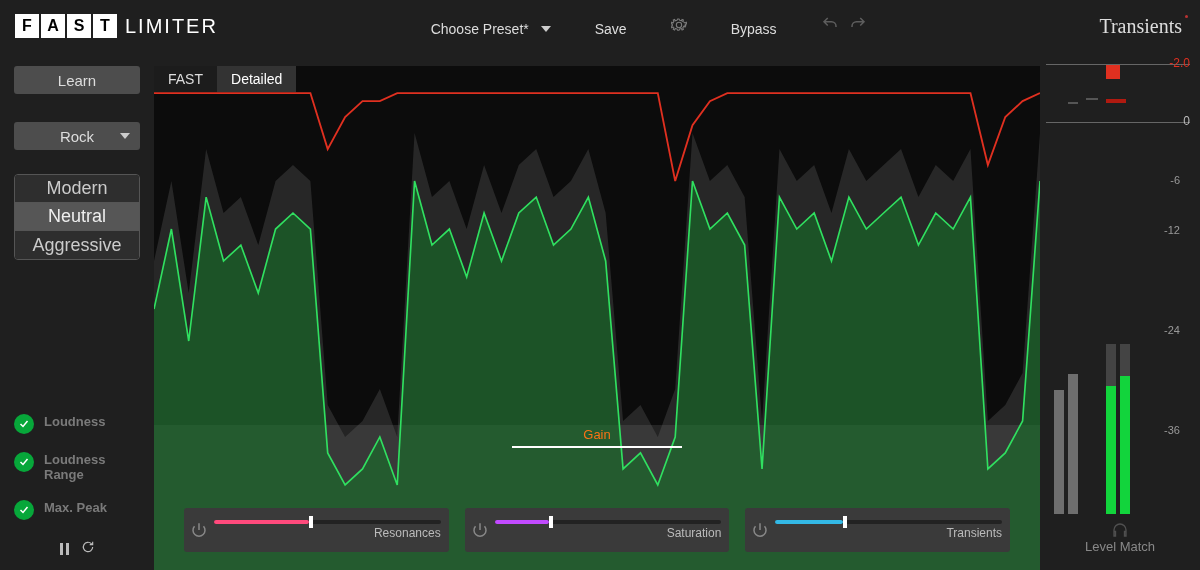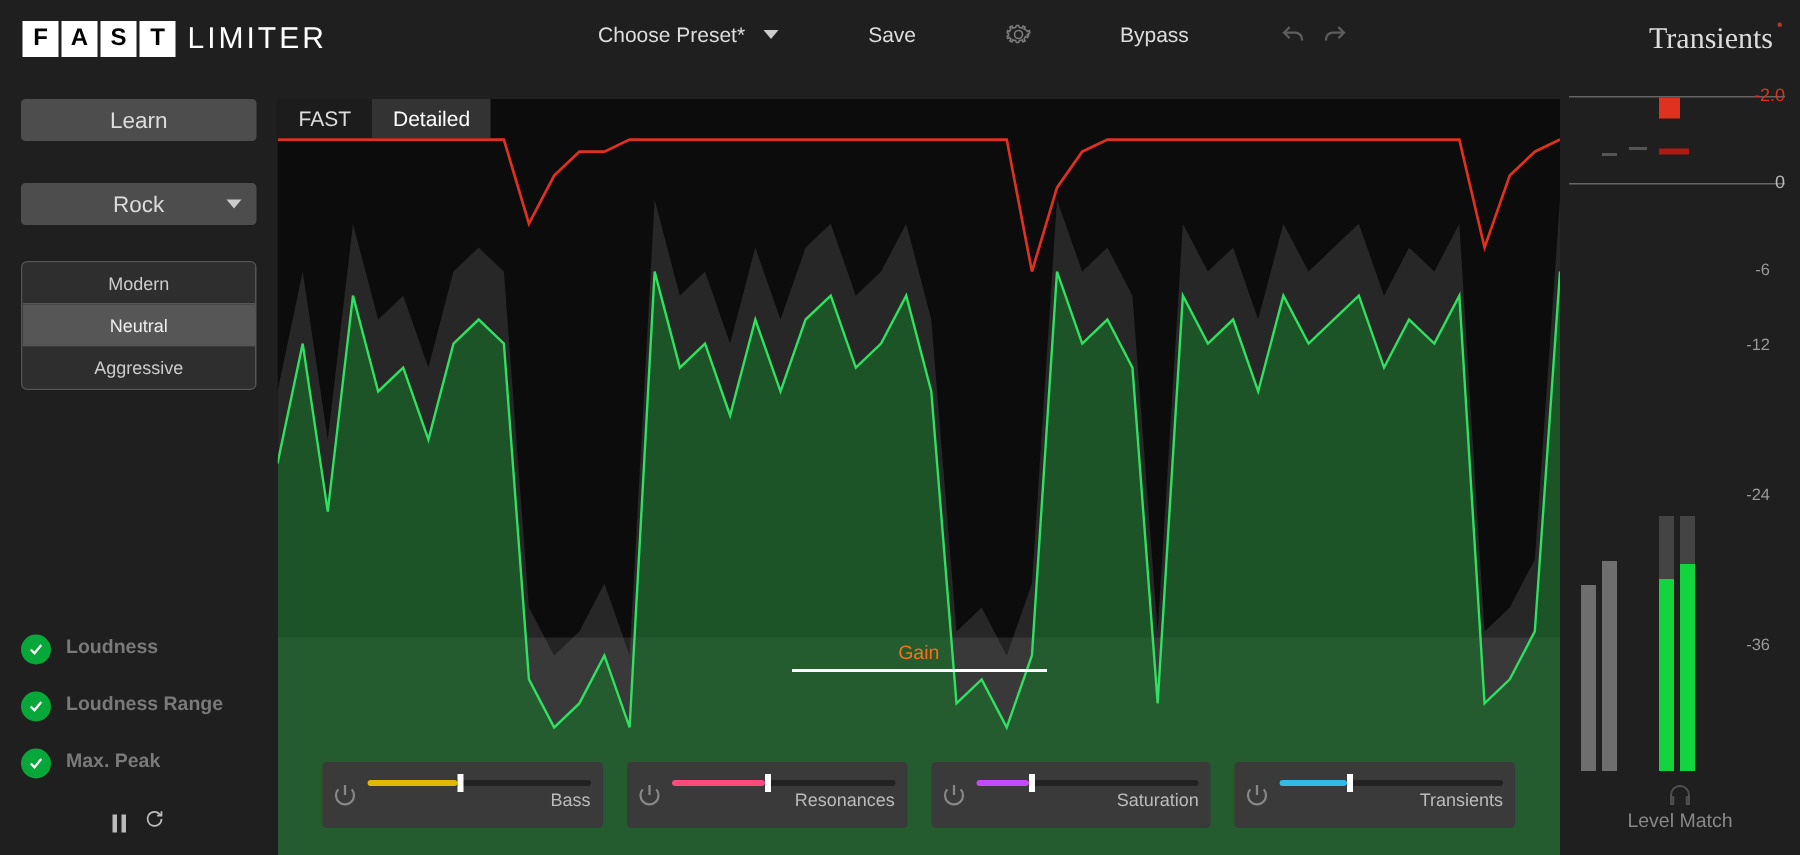--- a/index.html
+++ b/index.html
@@ -5,39 +5,39 @@
   * { box-sizing: border-box; margin: 0; padding: 0; }
   html, body { width: 1200px; height: 570px; font-family: Arial, Helvetica, sans-serif; background: #1f1f1f; color: #ccc; overflow: hidden; }
   .app { display: flex; flex-direction: column; width: 100%; height: 100%; }
 
   
   .header { display: flex; align-items: center; height: 52px; padding: 0 18px 0 15px; }
   .logo { display: flex; align-items: center; }
   .logo-boxes { display: flex; gap: 2px; }
   .logo-box { width: 24px; height: 24px; background: #fff; color: #000; font-weight: 900; display: flex; align-items: center; justify-content: center; font-size: 16px; }
   .logo-text { color: #fff; font-weight: 300; letter-spacing: 2px; font-size: 20px; margin-left: 8px; }
-  .header-center { flex: 1; display: flex; align-items: flex-start; justify-content: center; gap: 60px; }
+  .header-center { flex: 1; display: flex; align-items: flex-end; justify-content: center; gap: 44px; }
   .preset { display: flex; align-items: center; gap: 12px; color: #ddd; font-size: 14px; }
   .triangle-down { width: 0; height: 0; border-left: 5px solid transparent; border-right: 5px solid transparent; border-top: 6px solid #ccc; }
   .head-btn { color: #ddd; font-size: 14px; }
   .gear { width: 16px; height: 16px; }
   .undo-redo { display: flex; gap: 10px; align-items: center;}
   .undo-arrow { width: 18px; height: 18px; opacity: .4; }
   .brand { font-family: Georgia, serif; font-size: 20px; color: #ddd; margin-left: 20px; position: relative; }
   .brand-dot { position:absolute; top:0; right:-6px; width:3px; height:3px; border-radius:50%; background:#b33; }
 
   
   .body { flex: 1; display: flex; min-height: 0; }
-  .sidebar { width: 185px; flex: none; padding: 14px 14px 12px 14px; display: flex; flex-direction: column; }
+  .sidebar { width: 154px; flex: none; padding: 14px 14px 12px 14px; display: flex; flex-direction: column; }
   .btn { background: #4d4d4d; color: #ddd; border: none; border-radius: 3px; height: 28px; display: flex; align-items: center; justify-content: center; font-size: 15px; width: 100%; }
   .btn.learn { margin-bottom: 28px; }
   .select-row { position: relative; margin-bottom: 24px; }
   .select-caret { position: absolute; right: 10px; top: 50%; transform: translateY(-50%); }
   .style-group { border: 1px solid #555; border-radius: 4px; overflow: hidden; margin-bottom: 72px;}
-  .style-item { background: #2e2e2e; color: #ccc; border-bottom: 1px solid #555; height: 28px; display: flex; align-items: center; justify-content: center; font-size: 12px; }
+  .style-item { background: #2e2e2e; color: #ccc; border-bottom: 1px solid #555; height: 28px; display: flex; align-items: center; justify-content: center; font-size: 18px; }
   .style-item:last-child { border-bottom: none; }
   .style-item.selected { background: #565656; color: #eee; }
   .checks { display:flex; flex-direction:column; gap: 18px; margin-top: auto; }
   .check-row { display: flex; align-items: flex-start; gap: 10px; }
   .check-icon { width:20px; height:20px; border-radius:50%; background:#07a73a; display:flex; align-items:center; justify-content:center; flex:none; }
   .check-label { color: #7a7a7a; font-size: 13px; line-height: 15px; font-weight: bold; }
   .transport { display: flex; gap: 12px; align-items: center; justify-content: center; margin-top: 20px; }
   .pause-icon { display: flex; gap: 3px; }
   .pause-bar { width:3px; height:12px; background:#bbb; }
   .loop-icon { width:14px; height:14px; }
@@ -193,32 +193,20 @@
         <div class="gain-label">Gain</div>
         <div class="gain-line"></div>
       </div>
       <div class="params" id="params">
           <div class="param">
             <div class="pwr clickable"><svg viewBox="0 0 24 24">
                 <path fill="none" stroke="#bbb" stroke-width="2" d="M12 3v9M6 7a8 8 0 1012 0"></path>
               </svg></div>
             <div class="param-body">
               <div class="param-track">
-                <div class="param-fill" style="background:#e0b800;width:40%"></div>
-                <div class="param-handle" style="left:40%"></div>
-              </div>
-              <div class="param-label">Bass</div>
-            </div>
-          </div>
-          <div class="param">
-            <div class="pwr clickable"><svg viewBox="0 0 24 24">
-                <path fill="none" stroke="#bbb" stroke-width="2" d="M12 3v9M6 7a8 8 0 1012 0"></path>
-              </svg></div>
-            <div class="param-body">
-              <div class="param-track">
                 <div class="param-fill" style="background:#ff4a7c;width:42%"></div>
                 <div class="param-handle" style="left:42%"></div>
               </div>
               <div class="param-label">Resonances</div>
             </div>
           </div>
           <div class="param">
             <div class="pwr clickable"><svg viewBox="0 0 24 24">
                 <path fill="none" stroke="#bbb" stroke-width="2" d="M12 3v9M6 7a8 8 0 1012 0"></path>
               </svg></div>

